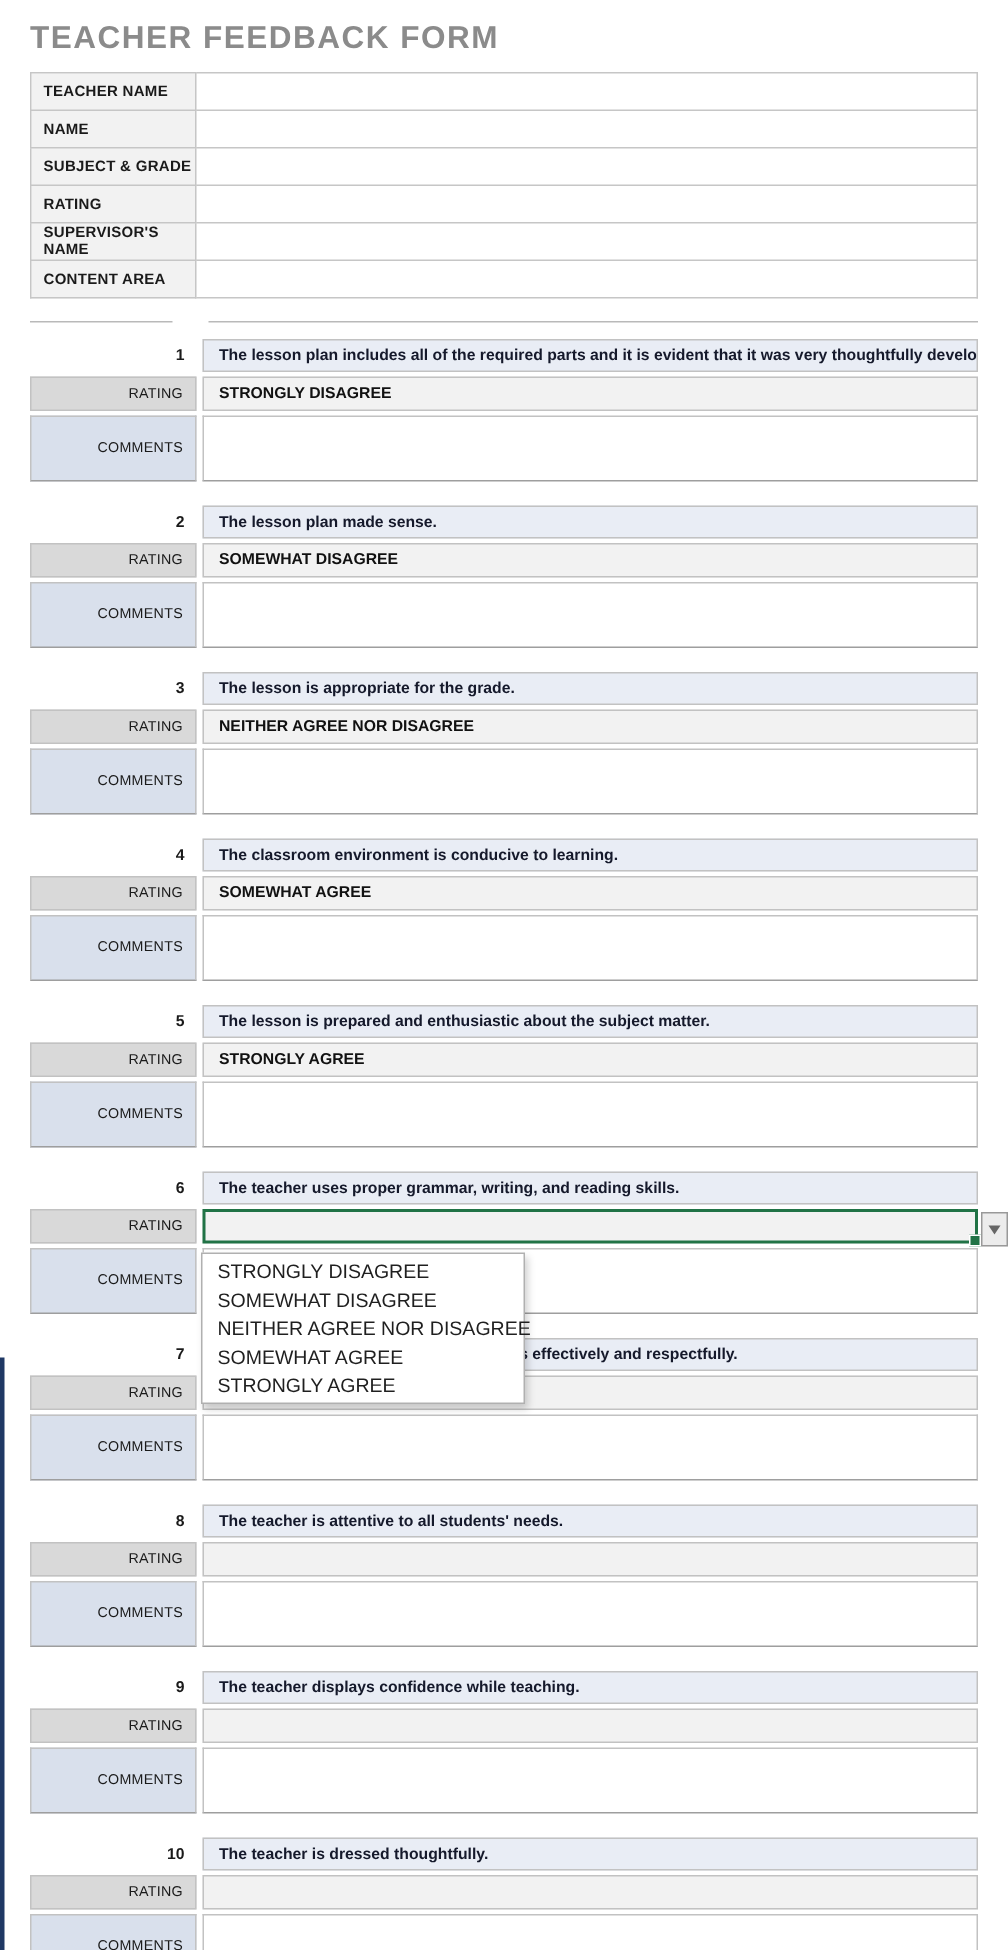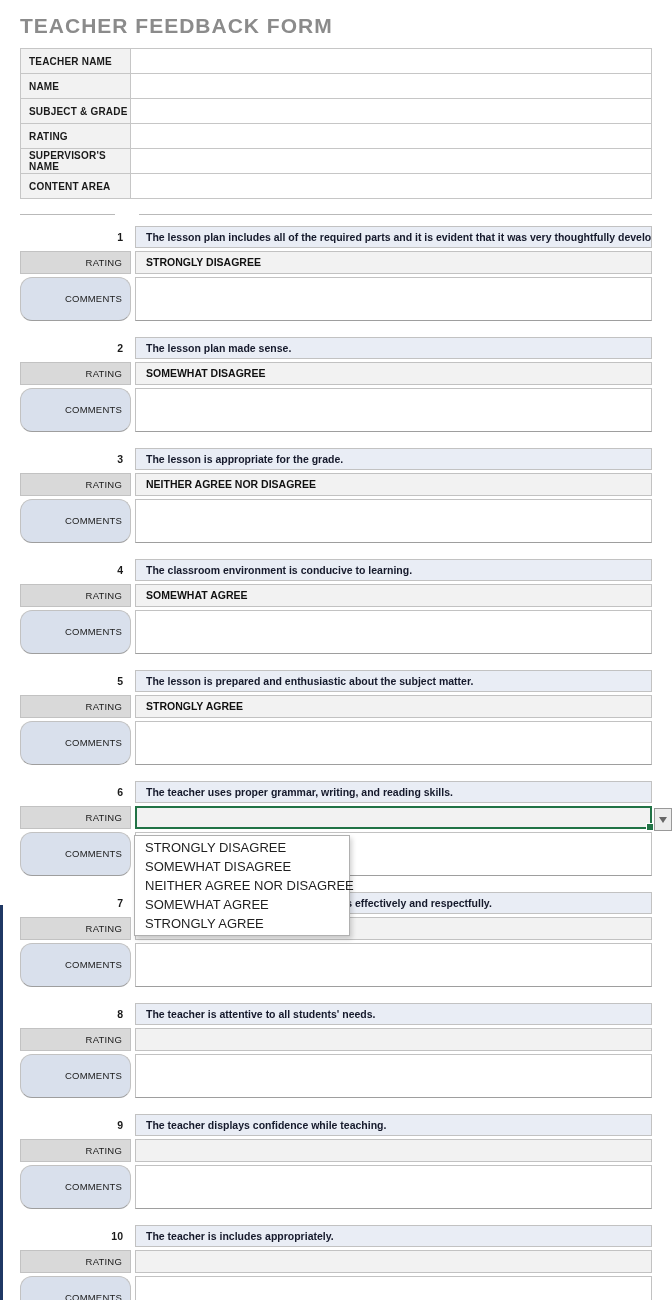--- a/index.html
+++ b/index.html
@@ -53,21 +53,21 @@
     border:1px solid var(--cell-border,#c2c2c2);
     font-size:10.5px;font-weight:bold;line-height:20px;padding-left:10px;
     white-space:nowrap;overflow:hidden;color:#15192b;
   }
   .lbl{
     width:111px;margin-right:4px;text-align:right;padding-right:8px;
     font-size:9.5px;font-weight:normal;letter-spacing:0.2px;
     border:1px solid var(--cell-border,#c2c2c2);
   }
   .rlbl{background:var(--rating-label-bg,#d9d9d9);line-height:21px;}
-  .clbl{background:var(--comments-label-bg,#d9e0ec);line-height:42px;border-radius:12px;}
+  .clbl{background:var(--comments-label-bg,#d9e0ec);line-height:42px;}
   .val{
     width:517px;border:1px solid var(--cell-border,#c2c2c2);
     font-size:10.5px;font-weight:bold;padding-left:10px;color:#111;
   }
   .rval{background:var(--rating-value-bg,#f2f2f2);line-height:21px;position:relative;}
   .cval{background:#fff;}
   .comments-row .lbl,.comments-row .val{border-bottom-color:var(--block-bottom-border,#9e9e9e);}
   
   .rval.selected{
     border:2px solid var(--selection-green,#217346);
@@ -274,21 +274,21 @@
           <div class="cell val rval"><span></span></div>
         </div>
         <div class="row comments-row">
           <div class="cell lbl clbl">COMMENTS</div>
           <div class="cell val cval"></div>
         </div>
       </section>
       <section class="item">
         <div class="row stmt-row">
           <div class="cell num">10</div>
-          <div class="cell stmt">The teacher is includes appropriately.</div>
+          <div class="cell stmt">The teacher is dressed thoughtfully.</div>
         </div>
         <div class="row rating-row">
           <div class="cell lbl rlbl">RATING</div>
           <div class="cell val rval"><span></span></div>
         </div>
         <div class="row comments-row">
           <div class="cell lbl clbl">COMMENTS</div>
           <div class="cell val cval"></div>
         </div>
       </section>

